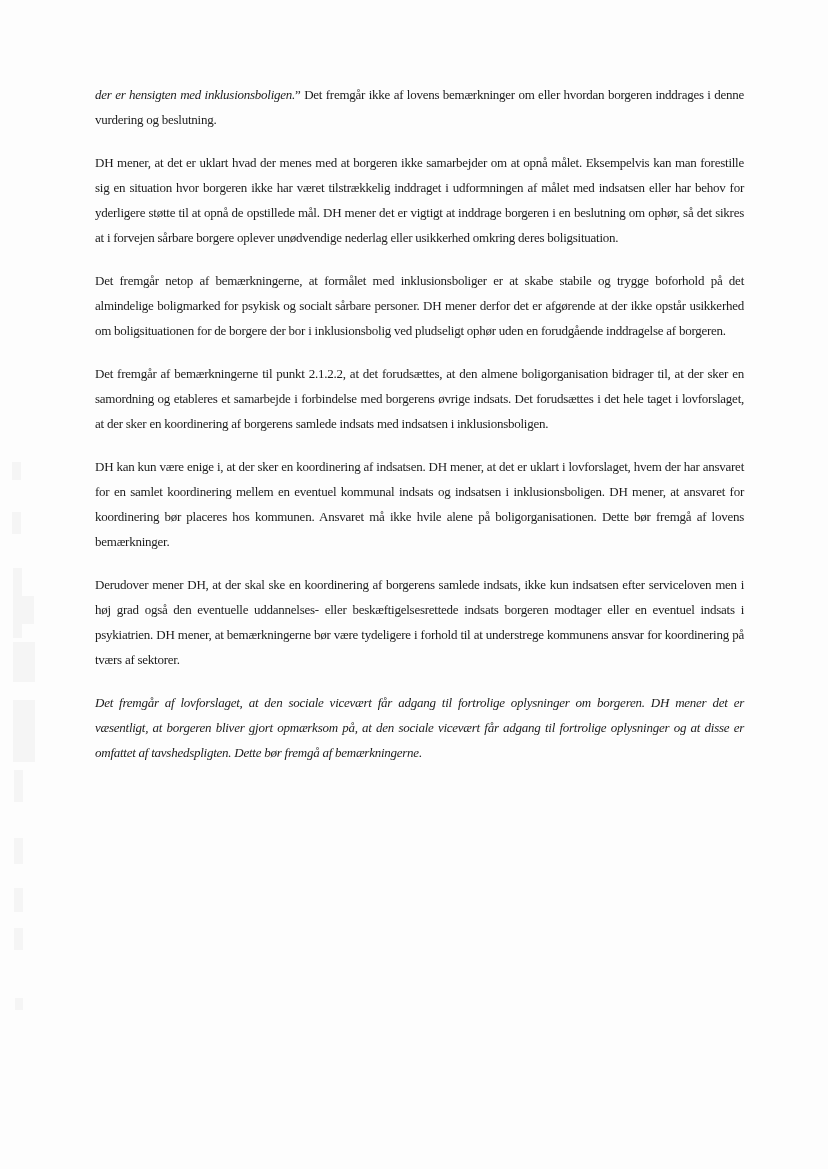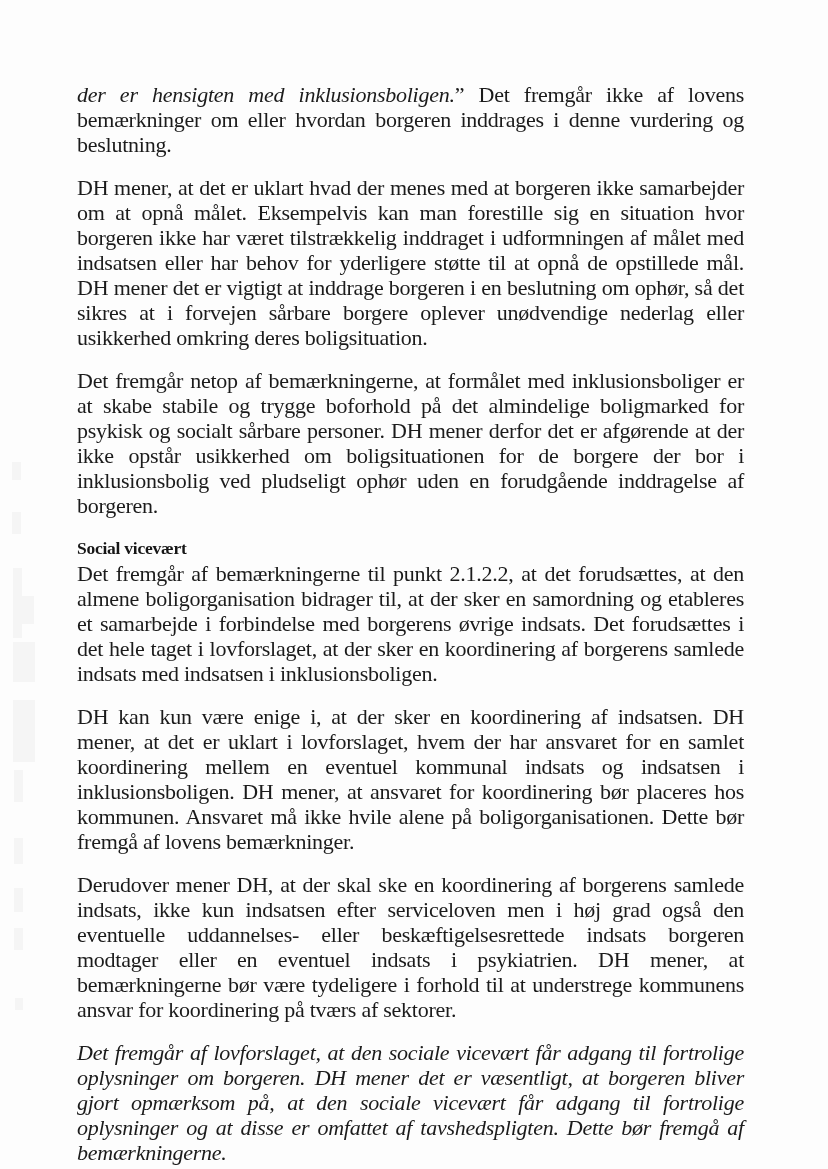--- a/index.html
+++ b/index.html
@@ -14,22 +14,22 @@
     background: #fdfdfd;
     overflow: hidden;
   }
   .content {
     position: absolute;
     left: 77px; top: 82px;
     width: 667px;
     color: #1b1b1b;
   }
   .para {
-    margin: 0 0 18px 0;
-    font-size: 22px;
+    margin: 0 0 18px 18px;
+    font-size: 13px;
     line-height: 25px;
     letter-spacing: -0.25px;
     text-align: justify;
     color: #1b1b1b;
   }
   .para:last-child { margin-bottom: 0; font-style: italic; }
   .italic-run { font-style: italic; }
   .section-heading {
     margin: 0;
     font-size: 17.5px;
@@ -62,21 +62,20 @@
   <div class="scan-artifact" style="left:15px; top:998px; width:8px;  height:12px;"></div>
 
   <div class="content">
 
     <p class="para"><span class="italic-run">der er hensigten med inklusionsboligen.</span><span>” Det fremgår ikke af lovens bemærkninger om eller hvordan borgeren inddrages i denne vurdering og beslutning.</span></p>
 
     <p class="para">DH mener, at det er uklart hvad der menes med at borgeren ikke samarbejder om at opnå målet. Eksempelvis kan man forestille sig en situation hvor borgeren ikke har været tilstrækkelig inddraget i udformningen af målet med indsatsen eller har behov for yderligere støtte til at opnå de opstillede mål. DH mener det er vigtigt at inddrage borgeren i en beslutning om ophør, så det sikres at i forvejen sårbare borgere oplever unødvendige nederlag eller usikkerhed omkring deres boligsituation.</p>
 
     <p class="para">Det fremgår netop af bemærkningerne, at formålet med inklusionsboliger er at skabe stabile og trygge boforhold på det almindelige boligmarked for psykisk og socialt sårbare personer. DH mener derfor det er afgørende at der ikke opstår usikkerhed om boligsituationen for de borgere der bor i inklusionsbolig ved pludseligt ophør uden en forudgående inddragelse af borgeren.</p>
 
-    <h2 class="section-heading">Social vicevært</h2>
 
     <p class="para">Det fremgår af bemærkningerne til punkt 2.1.2.2, at det forudsættes, at den almene boligorganisation bidrager til, at der sker en samordning og etableres et samarbejde i forbindelse med borgerens øvrige indsats. Det forudsættes i det hele taget i lovforslaget, at der sker en koordinering af borgerens samlede indsats med indsatsen i inklusionsboligen.</p>
 
     <p class="para">DH kan kun være enige i, at der sker en koordinering af indsatsen. DH mener, at det er uklart i lovforslaget, hvem der har ansvaret for en samlet koordinering mellem en eventuel kommunal indsats og indsatsen i inklusionsboligen. DH mener, at ansvaret for koordinering bør placeres hos kommunen. Ansvaret må ikke hvile alene på boligorganisationen. Dette bør fremgå af lovens bemærkninger.</p>
 
     <p class="para">Derudover mener DH, at der skal ske en koordinering af borgerens samlede indsats, ikke kun indsatsen efter serviceloven men i høj grad også den eventuelle uddannelses- eller beskæftigelsesrettede indsats borgeren modtager eller en eventuel indsats i psykiatrien. DH mener, at bemærkningerne bør være tydeligere i forhold til at understrege kommunens ansvar for koordinering på tværs af sektorer.</p>
 
     <p class="para">Det fremgår af lovforslaget, at den sociale vicevært får adgang til fortrolige oplysninger om borgeren. DH mener det er væsentligt, at borgeren bliver gjort opmærksom på, at den sociale vicevært får adgang til fortrolige oplysninger og at disse er omfattet af tavshedspligten. Dette bør fremgå af bemærkningerne.</p>
 
   </div>

